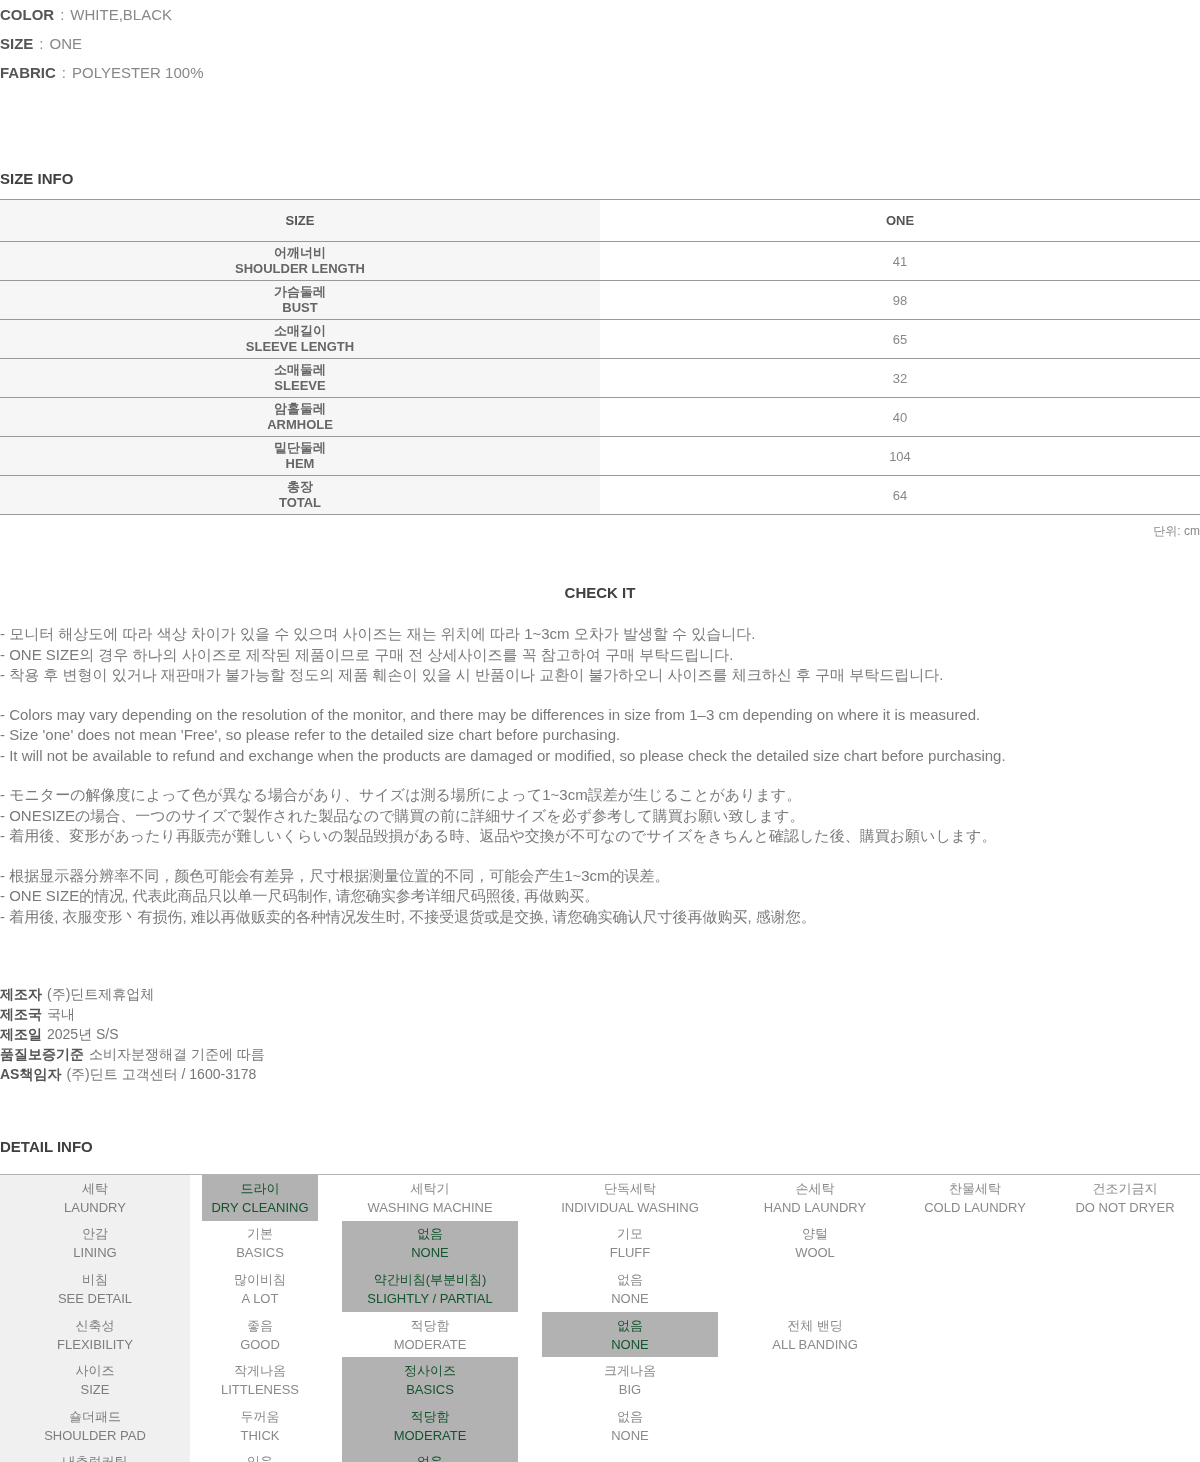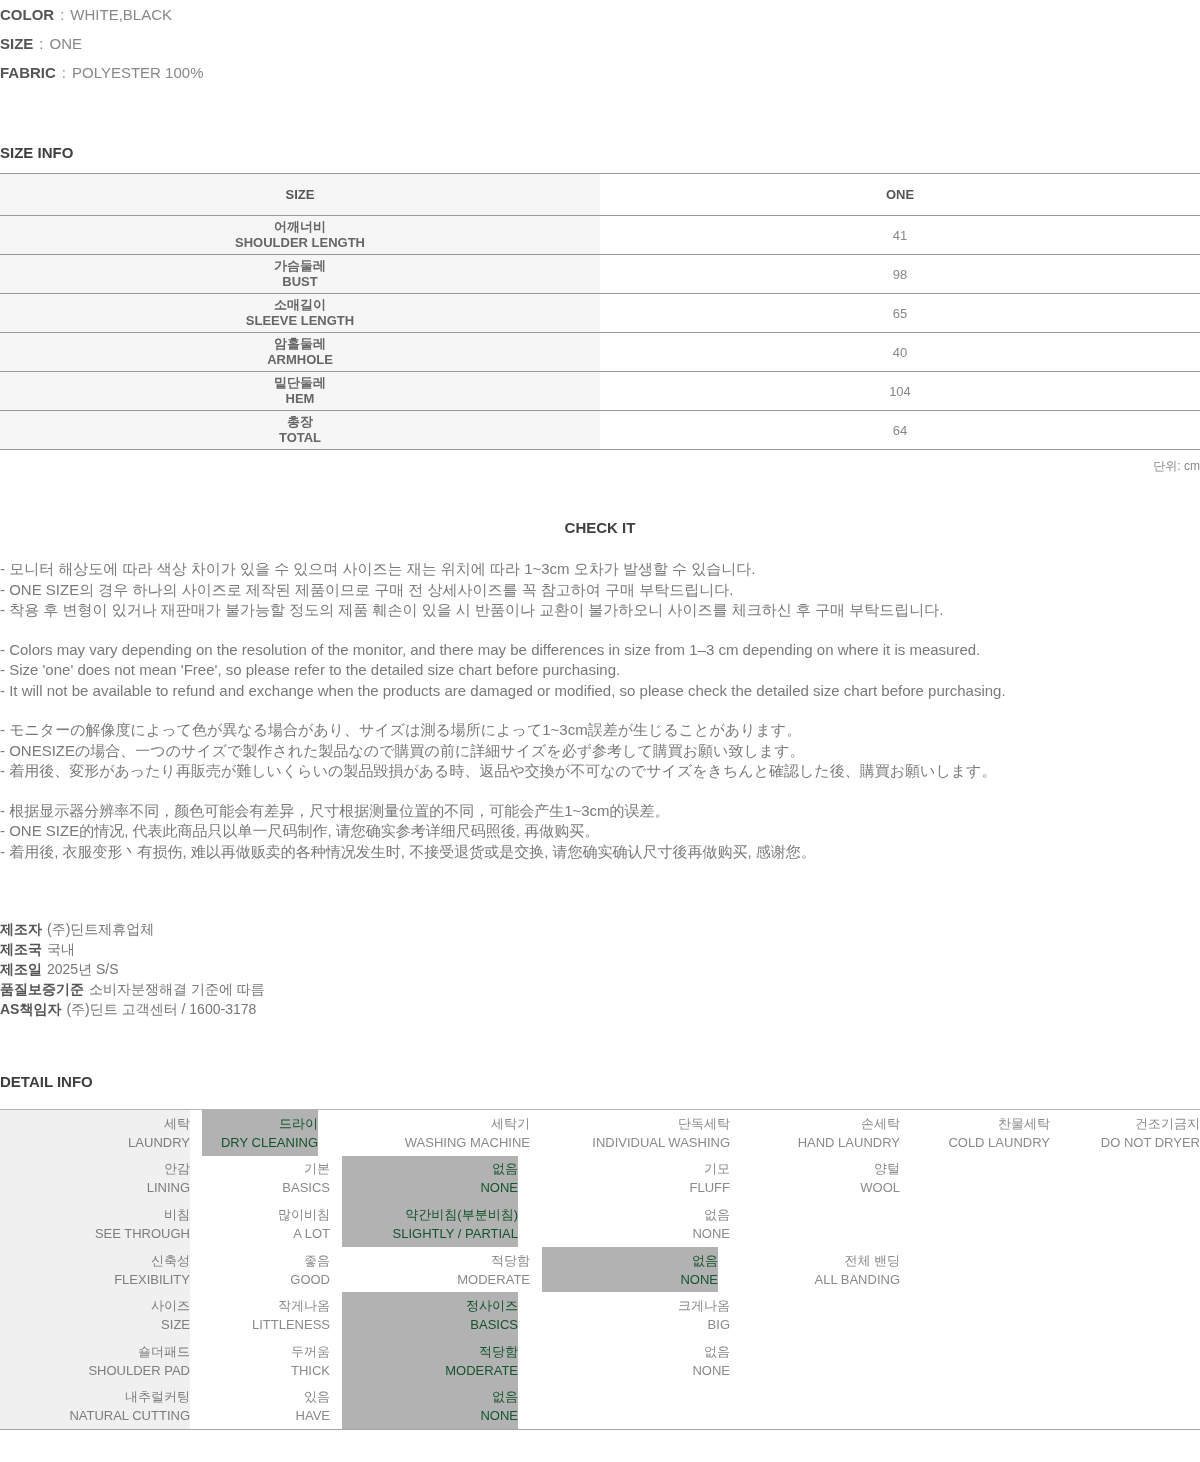--- a/index.html
+++ b/index.html
@@ -9,21 +9,21 @@
     -webkit-font-smoothing:antialiased;
   }
   
   .top-info{margin:0;}
   .info-row{height:29px;display:flex;align-items:center;font-size:15px;}
   .info-label{font-weight:bold;color:#555;}
   .info-sep{color:#888;margin:0 6px;}
   .info-value{color:#888;}
   
   .section-title{font-size:15px;font-weight:bold;color:#3f3f3f;line-height:15px;}
-  .t-sizeinfo{margin-top:58px;}
+  .t-sizeinfo{margin-top:84px;}
   .t-checkit{margin-top:46px;text-align:center;}
   .t-detailinfo{margin-top:55px;}
   
   .size-table{margin-top:13px;border-top:1px solid #999;}
   .s-row{display:flex;border-bottom:1px solid #999;}
   .s-row .s-left{width:600px;background:#f6f6f6;display:flex;flex-direction:column;justify-content:center;align-items:center;text-align:center;}
   .s-row .s-right{width:600px;display:flex;justify-content:center;align-items:center;text-align:center;}
   .s-header{height:41px;}
   .s-header .s-left,.s-headtxt{font-size:13px;font-weight:bold;color:#555;}
   .s-row:not(.s-header){height:38px;}
@@ -37,21 +37,21 @@
   .check-block:last-child{margin-bottom:0;}
   .check-line{font-size:15px;line-height:20.5px;color:#7a7a7a;}
   
   .manufacturer{margin-top:57px;}
   .m-row{font-size:14px;line-height:20px;}
   .m-label{font-weight:bold;color:#555;margin-right:5px;}
   .m-value{color:#777;}
   
   .detail-table{margin-top:20px;border-top:1px solid #b5b5b5;border-bottom:1px solid #a5a5a5;}
   .d-row{display:grid;grid-template-columns:190px 140px 200px 200px 170px 150px 150px;height:45.6px;}
-  .d-cell{display:flex;flex-direction:column;justify-content:center;align-items:flex-end;text-align:center;}
+  .d-cell{display:flex;flex-direction:column;justify-content:center;align-items:center;text-align:center;}
   .d-cell .kr{font-size:13px;color:#8a8a8a;line-height:19px;}
   .d-cell .en{font-size:13px;color:#8a8a8a;line-height:19px;}
   .d-cat{background:#f0f0f0;}
   .d-cat .kr,.d-cat .en{color:#7d7d7d;}
   .hl{background:#b2b2b2;margin:0 12px;}
   .hl .kr,.hl .en{color:#14532d;}
 </style>
 </head>
 <body>
 
@@ -95,20 +95,27 @@
     </div>
     <div class="s-row">
       <div class="s-left">
         <div class="kr">소매길이</div>
         <div class="en">SLEEVE LENGTH</div>
       </div>
       <div class="s-right s-val">65</div>
     </div>
     <div class="s-row">
       <div class="s-left">
+        <div class="kr">소매둘레</div>
+        <div class="en">SLEEVE</div>
+      </div>
+      <div class="s-right s-val">32</div>
+    </div>
+    <div class="s-row">
+      <div class="s-left">
         <div class="kr">암홀둘레</div>
         <div class="en">ARMHOLE</div>
       </div>
       <div class="s-right s-val">40</div>
     </div>
     <div class="s-row">
       <div class="s-left">
         <div class="kr">밑단둘레</div>
         <div class="en">HEM</div>
       </div>
@@ -206,21 +213,21 @@
         <div class="en">FLUFF</div>
       </div>
       <div class="d-cell d-opt">
         <div class="kr">양털</div>
         <div class="en">WOOL</div>
       </div>
     </div>
     <div class="d-row">
       <div class="d-cell d-cat">
         <div class="kr">비침</div>
-        <div class="en">SEE THROUGH</div>
+        <div class="en">SEE DETAIL</div>
       </div>
       <div class="d-cell d-opt">
         <div class="kr">많이비침</div>
         <div class="en">A LOT</div>
       </div>
       <div class="d-cell d-opt hl">
         <div class="kr">약간비침(부분비침)</div>
         <div class="en">SLIGHTLY / PARTIAL</div>
       </div>
       <div class="d-cell d-opt">

